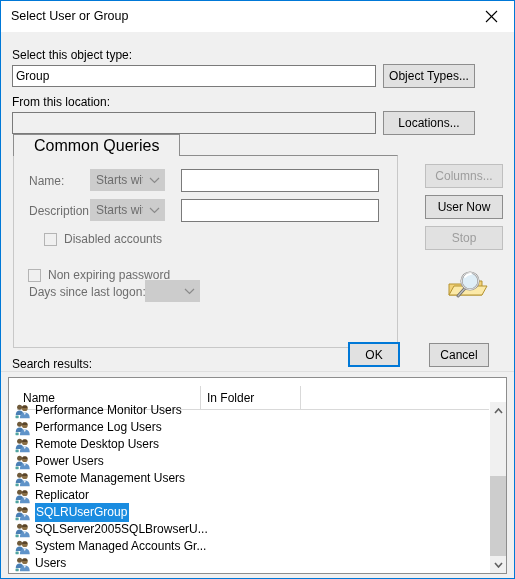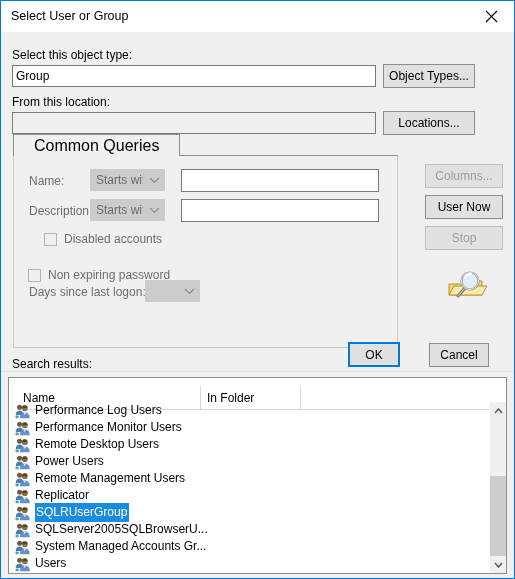--- a/index.html
+++ b/index.html
@@ -441,33 +441,33 @@
       <div class="row">
             <span class="rowicon"><svg width="16" height="16" viewBox="0 0 16 16">
                 <circle cx="4.6" cy="4.2" r="2.5" fill="#6f5a3a"></circle>
                 <path d="M0.7 12 C0.7 8.8 2.6 7.4 4.6 7.4 C6.6 7.4 8.5 8.8 8.5 12 Z" fill="#4a7fb5"></path>
                 <circle cx="9.8" cy="5.2" r="2.9" fill="#8a6f45"></circle>
                 <path d="M7.2 4.0 C7.6 2.1 12.0 2.1 12.4 4.0 L12.4 5.0 L7.2 5.0 Z" fill="#59442a"></path>
                 <path d="M4.9 15.2 C4.9 11.3 7.2 9.6 9.8 9.6 C12.4 9.6 14.7 11.3 14.7 15.2 Z" fill="#5f93c9"></path>
                 <path d="M8.6 9.8 L9.8 12.2 L11.0 9.8 L10.3 9.5 L9.3 9.5 Z" fill="#e7eef5"></path>
                 <rect x="0.5" y="12.6" width="3.2" height="2.6" rx="0.4" fill="#4fa3a0"></rect>
               </svg></span>
+            <span class="rowname">Performance Monitor Users</span>
+          </div>
+          <div class="row">
+            <span class="rowicon"><svg width="16" height="16" viewBox="0 0 16 16">
+                <circle cx="4.6" cy="4.2" r="2.5" fill="#6f5a3a"></circle>
+                <path d="M0.7 12 C0.7 8.8 2.6 7.4 4.6 7.4 C6.6 7.4 8.5 8.8 8.5 12 Z" fill="#4a7fb5"></path>
+                <circle cx="9.8" cy="5.2" r="2.9" fill="#8a6f45"></circle>
+                <path d="M7.2 4.0 C7.6 2.1 12.0 2.1 12.4 4.0 L12.4 5.0 L7.2 5.0 Z" fill="#59442a"></path>
+                <path d="M4.9 15.2 C4.9 11.3 7.2 9.6 9.8 9.6 C12.4 9.6 14.7 11.3 14.7 15.2 Z" fill="#5f93c9"></path>
+                <path d="M8.6 9.8 L9.8 12.2 L11.0 9.8 L10.3 9.5 L9.3 9.5 Z" fill="#e7eef5"></path>
+                <rect x="0.5" y="12.6" width="3.2" height="2.6" rx="0.4" fill="#4fa3a0"></rect>
+              </svg></span>
             <span class="rowname">Performance Log Users</span>
-          </div>
-          <div class="row">
-            <span class="rowicon"><svg width="16" height="16" viewBox="0 0 16 16">
-                <circle cx="4.6" cy="4.2" r="2.5" fill="#6f5a3a"></circle>
-                <path d="M0.7 12 C0.7 8.8 2.6 7.4 4.6 7.4 C6.6 7.4 8.5 8.8 8.5 12 Z" fill="#4a7fb5"></path>
-                <circle cx="9.8" cy="5.2" r="2.9" fill="#8a6f45"></circle>
-                <path d="M7.2 4.0 C7.6 2.1 12.0 2.1 12.4 4.0 L12.4 5.0 L7.2 5.0 Z" fill="#59442a"></path>
-                <path d="M4.9 15.2 C4.9 11.3 7.2 9.6 9.8 9.6 C12.4 9.6 14.7 11.3 14.7 15.2 Z" fill="#5f93c9"></path>
-                <path d="M8.6 9.8 L9.8 12.2 L11.0 9.8 L10.3 9.5 L9.3 9.5 Z" fill="#e7eef5"></path>
-                <rect x="0.5" y="12.6" width="3.2" height="2.6" rx="0.4" fill="#4fa3a0"></rect>
-              </svg></span>
-            <span class="rowname">Performance Monitor Users</span>
           </div>
           <div class="row">
             <span class="rowicon"><svg width="16" height="16" viewBox="0 0 16 16">
                 <circle cx="4.6" cy="4.2" r="2.5" fill="#6f5a3a"></circle>
                 <path d="M0.7 12 C0.7 8.8 2.6 7.4 4.6 7.4 C6.6 7.4 8.5 8.8 8.5 12 Z" fill="#4a7fb5"></path>
                 <circle cx="9.8" cy="5.2" r="2.9" fill="#8a6f45"></circle>
                 <path d="M7.2 4.0 C7.6 2.1 12.0 2.1 12.4 4.0 L12.4 5.0 L7.2 5.0 Z" fill="#59442a"></path>
                 <path d="M4.9 15.2 C4.9 11.3 7.2 9.6 9.8 9.6 C12.4 9.6 14.7 11.3 14.7 15.2 Z" fill="#5f93c9"></path>
                 <path d="M8.6 9.8 L9.8 12.2 L11.0 9.8 L10.3 9.5 L9.3 9.5 Z" fill="#e7eef5"></path>
                 <rect x="0.5" y="12.6" width="3.2" height="2.6" rx="0.4" fill="#4fa3a0"></rect>

